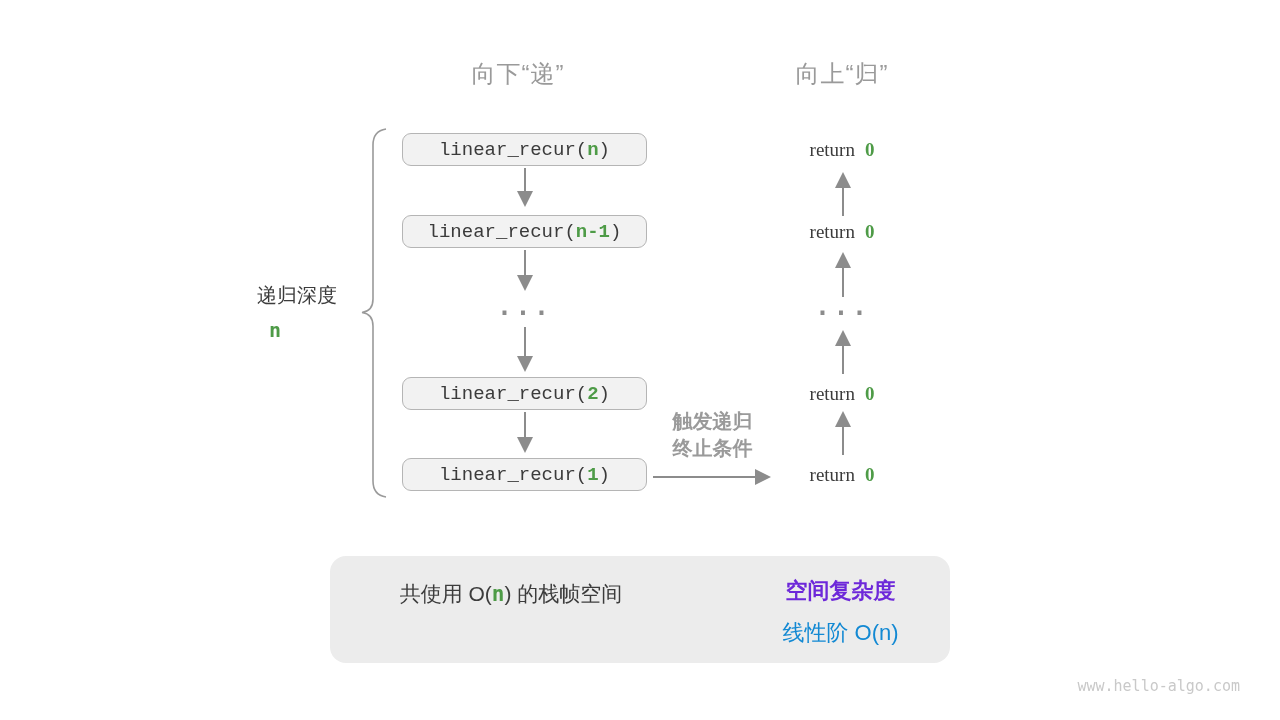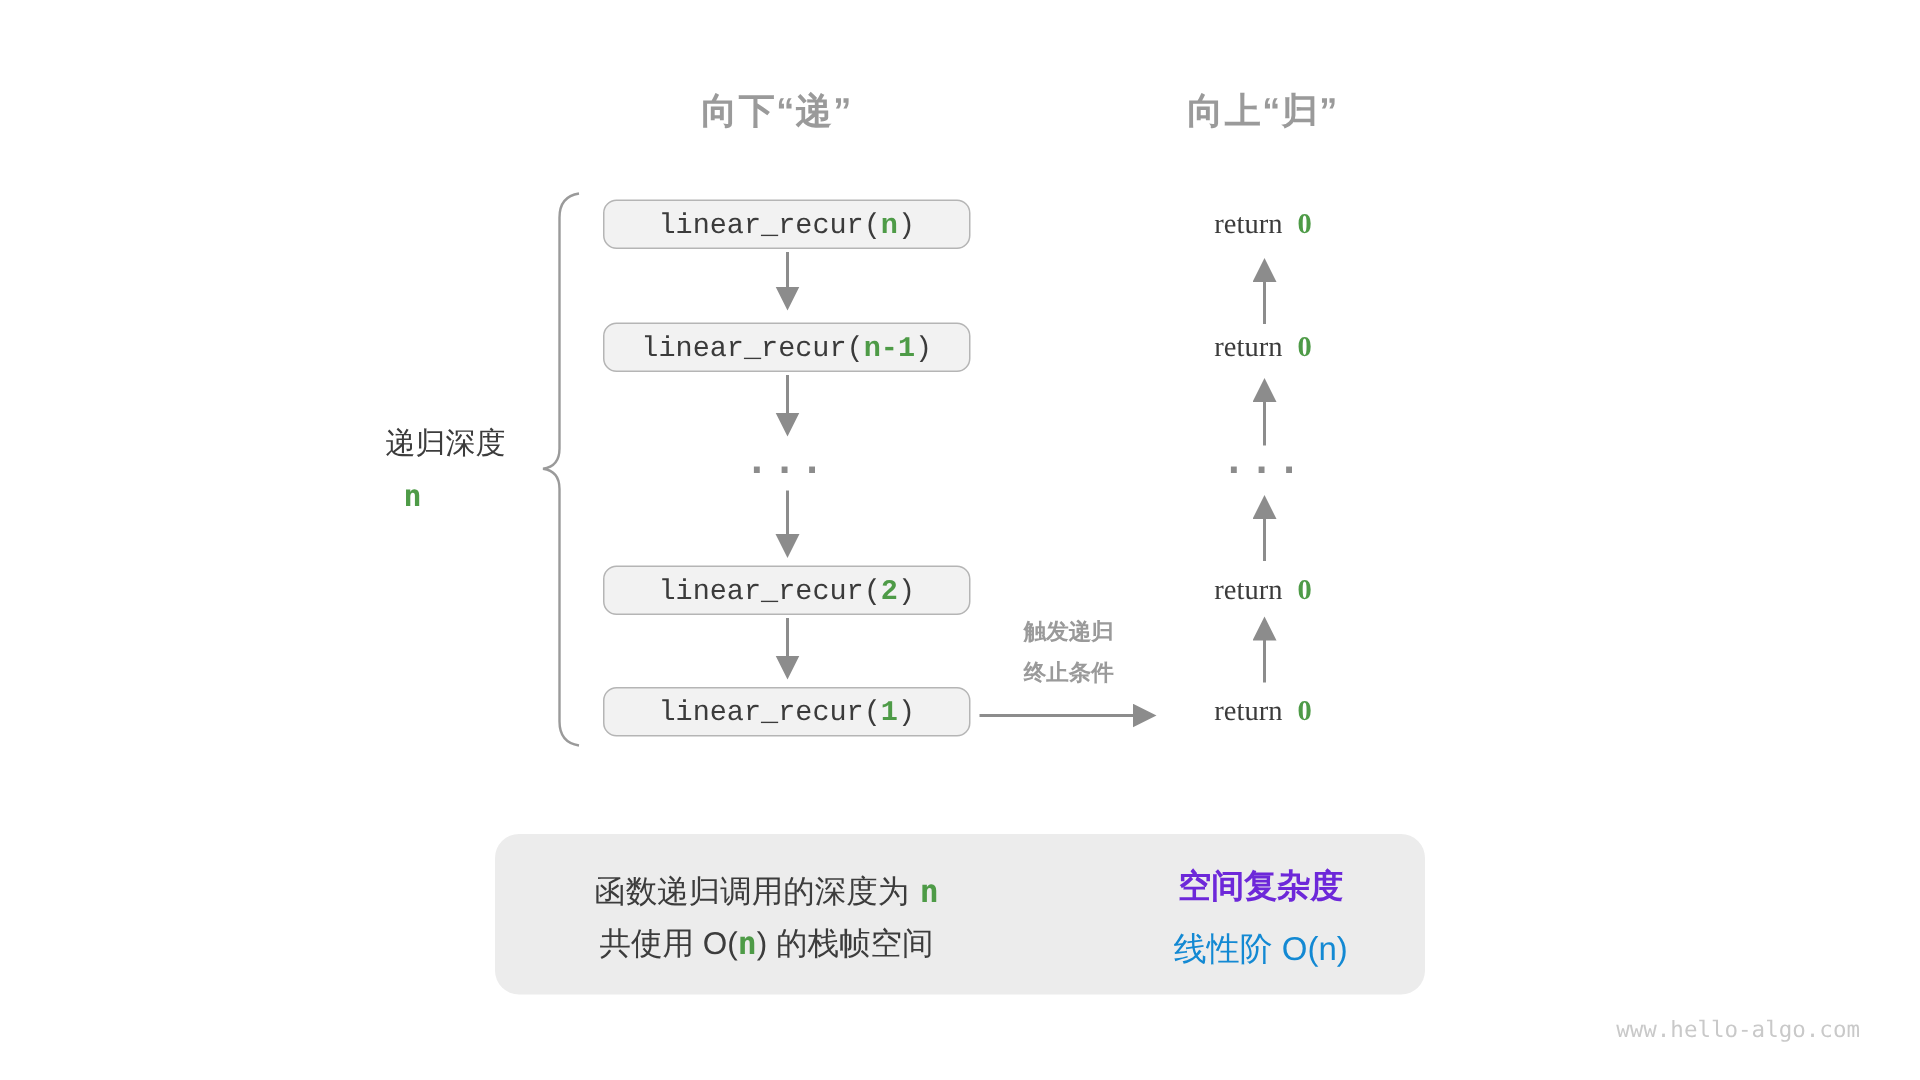--- a/index.html
+++ b/index.html
@@ -9,21 +9,21 @@
   }
   html,body{margin:0;padding:0;}
   body{
     width:1280px;height:720px;position:relative;background:#ffffff;overflow:hidden;
     font-family:"Liberation Sans",sans-serif;
   }
   .abs{position:absolute;}
   svg.overlay{position:absolute;left:0;top:0;width:1280px;height:720px;pointer-events:none;}
 
   .col-header{
-    width:240px;text-align:center;font-size:24px;font-weight:bold;color:var(--gray-label);
+    width:240px;text-align:center;font-size:24px;font-weight:normal;color:var(--gray-label);
     letter-spacing:1px;
   }
   .call-box{
     left:402px;width:243px;height:31px;background:var(--box-fill);
     border:1.5px solid var(--box-border);border-radius:9px;
     display:flex;align-items:center;justify-content:center;
     font-family:Liberation Mono, monospace;font-size:19px;color:var(--dark);
   }
   .call-box .arg{color:var(--green);font-weight:bold;}
   .ret-row{
@@ -34,21 +34,21 @@
   .ellipsis{
     width:100px;text-align:center;font-family:"DejaVu Sans Mono",monospace;
     font-size:24px;font-weight:bold;color:var(--arrow);letter-spacing:4px;line-height:22px;
   }
   .depth-label{left:213px;top:282px;width:124px;text-align:right;font-size:20px;color:#3c3c3c;}
   .depth-value{
     left:213px;top:318px;width:124px;text-align:center;font-size:20px;font-weight:bold;
     color:var(--green);font-family:"DejaVu Sans Mono",monospace;
   }
   .trigger-label{
-    left:650px;top:408px;width:125px;text-align:center;font-size:15px;font-weight:bold;
+    left:650px;top:408px;width:125px;text-align:center;font-size:20px;font-weight:bold;
     color:var(--gray-label);line-height:27px;
   }
   .summary-box{
     left:330px;top:556px;width:620px;height:107px;background:var(--summary-fill);
     border-radius:16px;
   }
   .summary-left{
     left:330px;top:577px;width:362px;text-align:center;font-size:21px;color:#3c3c3c;
     line-height:34px;
   }
@@ -133,21 +133,20 @@
   <span>return</span><span class="val">0</span>
 </div>
 
 <div class="abs trigger-label">
   <div>触发递归</div>
   <div>终止条件</div>
 </div>
 
 <div class="abs summary-box"></div>
 <div class="abs summary-left">
-  <div><span>函数递归调用的深度为</span><span class="n">n</span></div>
   <div><span>共使用 O(</span><span class="n2">n</span><span>) 的栈帧空间</span></div>
 </div>
 <div class="abs summary-right">
   <div class="title">空间复杂度</div>
   <div class="complexity">线性阶 O(n)</div>
 </div>
 
 <div class="abs watermark">www.hello-algo.com</div>
 
 </body></html>

